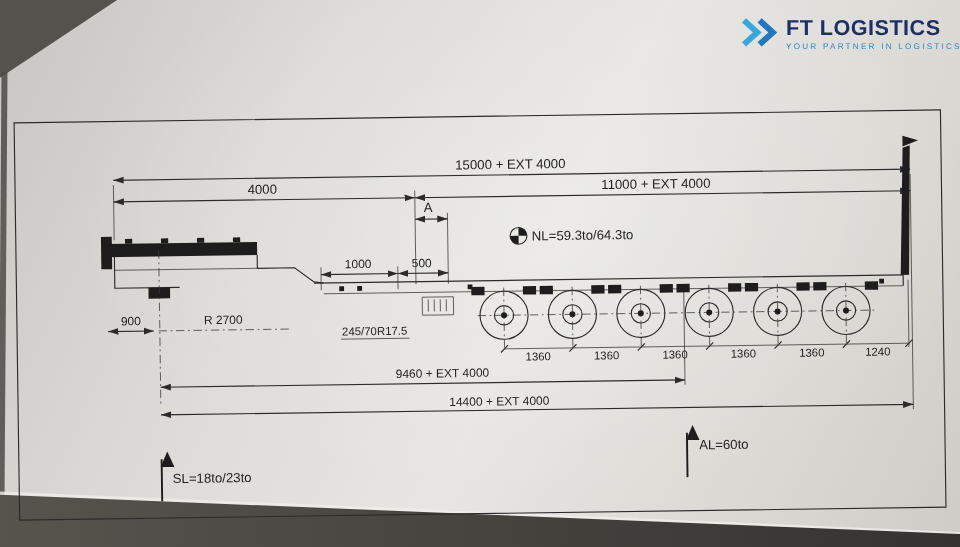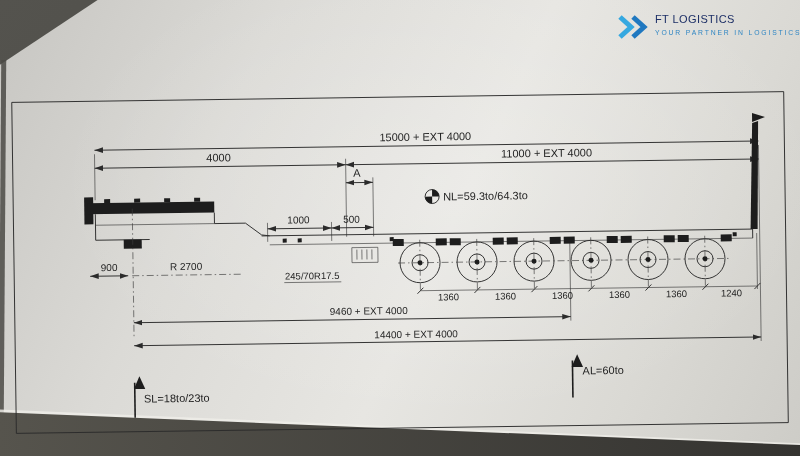--- a/index.html
+++ b/index.html
@@ -22,21 +22,21 @@
   .ln{stroke:#2b2b2b;stroke-width:.95;fill:none;}
   .thin{stroke:#3a3a3a;stroke-width:.65;fill:none;}
   .dash{stroke:#3a3a3a;stroke-width:.65;fill:none;stroke-dasharray:7 3 1.5 3;}
   .dk{fill:#1d1d1d;stroke:none;}
   .t{fill:#1f1f1f;}
   .t11{font-size:11px;}
   .t10{font-size:10px;}
   .t9{font-size:9.5px;}
   .mid{text-anchor:middle;}
   .logo{position:absolute;left:617px;top:14px;display:flex;align-items:flex-start;gap:6px;}
-  .logo-name{color:#1d2f66;font-weight:400;font-size:11px;letter-spacing:.4px;line-height:1;}
+  .logo-name{color:#1d2f66;font-weight:700;font-size:18px;letter-spacing:.4px;line-height:1;}
   .logo-tag{color:#2f86c4;font-size:6.8px;letter-spacing:1.85px;margin-top:4px;white-space:nowrap;}
 </style>
 </head>
 <body>
 
 <div class="stage">
   <div class="paper"></div>
   <div class="corner-tl"></div>
   <div class="edge-left"></div>
   <div class="paper-edge"></div>

